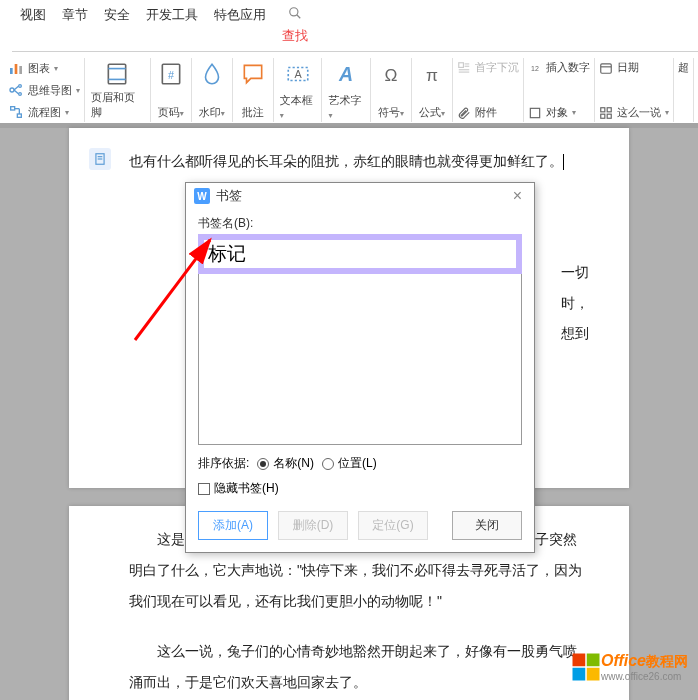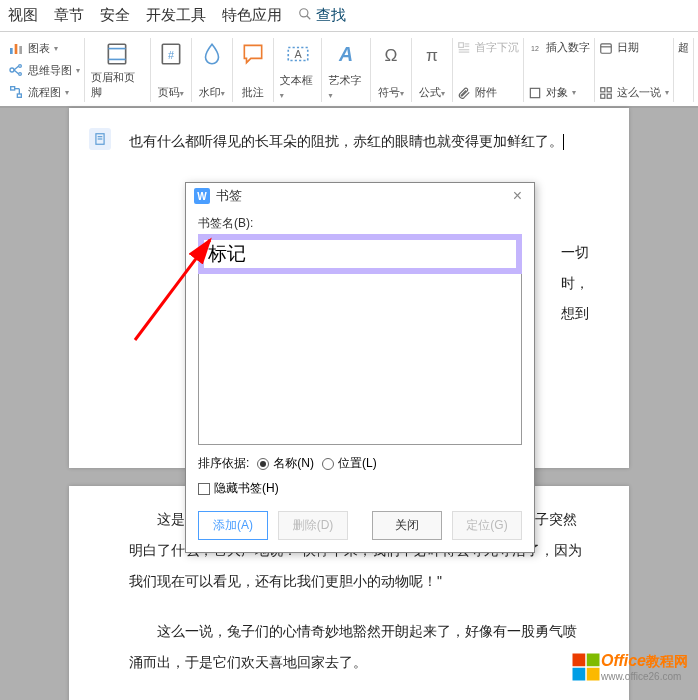--- a/index.html
+++ b/index.html
@@ -13,31 +13,32 @@
       position: relative;
     }
     
     
     .menubar {
       display: flex;
       gap: 16px;
       padding: 6px 8px;
       border-bottom: 1px solid #d0d0d0;
       color: #333;
-      font-size: 15px;
+      font-size: 13px;
+      margin-left: 12px;
     }
     .menubar .menu-item { cursor: pointer; }
-    .menubar .search { display: flex; align-items: center; gap: 4px; color: #0c4a6e; }
+    .menubar .search { display: flex; align-items: center; gap: 4px; color: #ef4444; flex-direction: column; }
     
     
     .ribbon {
       display: flex;
       align-items: flex-start;
       padding: 6px 4px;
-      border-bottom: 2px solid #a3a3a3;
+      border-bottom: 5px solid #a3a3a3;
       color: #333;
       background: #fff;
       height: 76px;
     }
     .ribbon-group {
       display: flex;
       flex-direction: column;
       align-items: center;
       justify-content: space-between;
       padding: 2px 6px;
@@ -418,22 +419,22 @@
     </div>
     <div class="check-row">
       <label class="radio-item">
         <span class="checkbox"></span>
         <span>隐藏书签(H)</span>
       </label>
     </div>
     <div class="btn-row">
       <div class="btn primary">添加(A)</div>
       <div class="btn disabled">删除(D)</div>
+      <div class="btn disabled">定位(G)</div>
       <div class="btn right">关闭</div>
-      <div class="btn disabled">定位(G)</div>
     </div>
   </div>
 </div>
 
 <svg class="arrow" width="90" height="110">
   <defs>
     <marker id="ah" markerWidth="10" markerHeight="10" refX="8" refY="3" orient="auto">
       <path d="M0,0 L9,3 L0,6 z" fill="#ff0000"></path>
     </marker>
   </defs>

